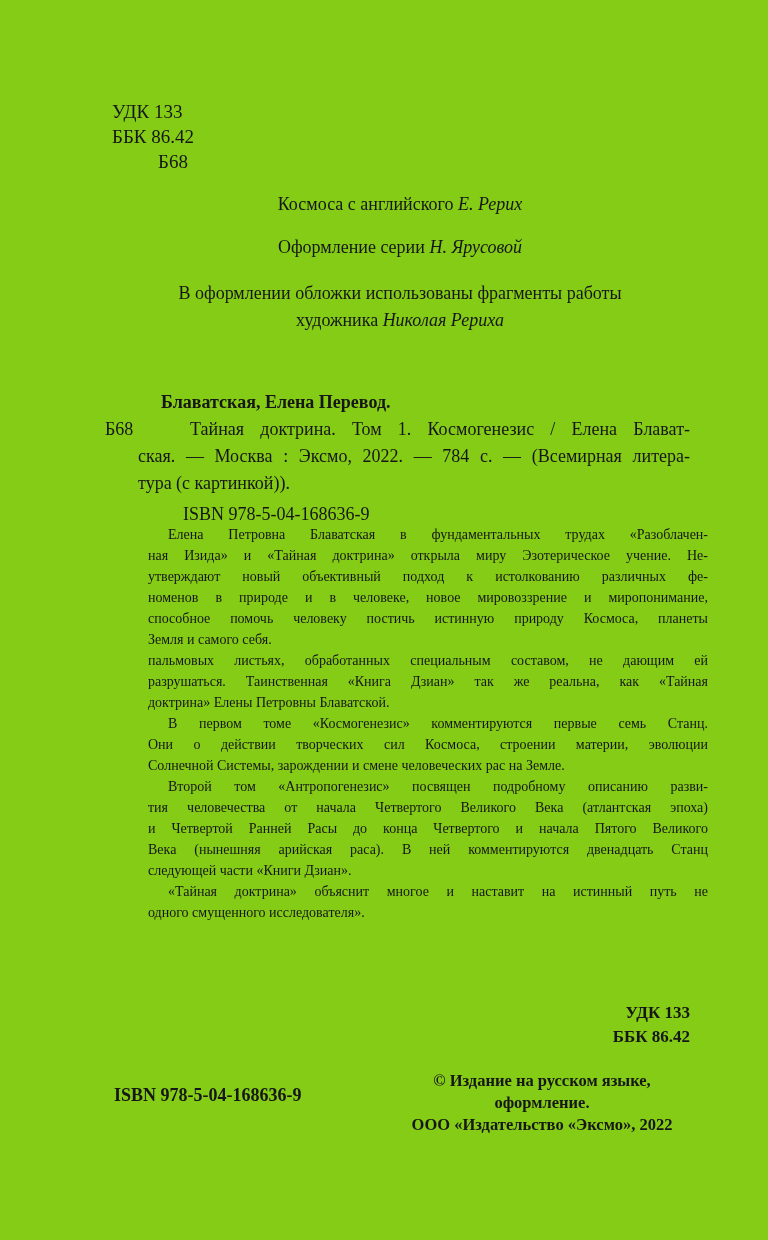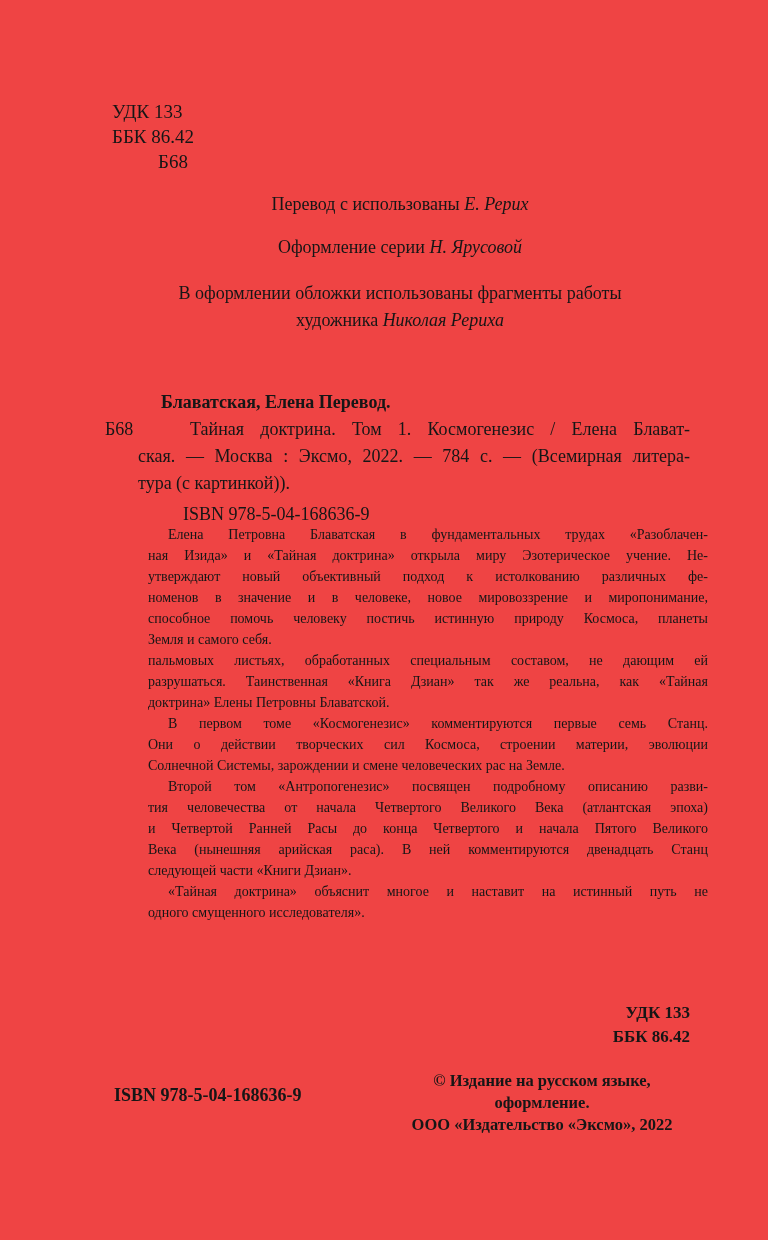--- a/index.html
+++ b/index.html
@@ -1,20 +1,20 @@
 <!DOCTYPE html>
 <html lang="ru"><head>
 <meta charset="utf-8">
 <style>
   html,body { margin:0; padding:0; background:#e8e8e8; }
   .page {
     position:relative;
     width:768px; height:1240px;
     margin:0 auto;
-    background:#ef4444;
+    background:#84cc16;
     color:#161616;
     font-family:"Liberation Serif","DejaVu Serif",serif;
     overflow:hidden;
   }
   
   .classification { position:absolute; top:99px; left:112px; font-size:19px; line-height:25px; }
   .classification .sign { padding-left:46px; }
   
   .credits { position:absolute; top:193px; left:96px; width:608px; text-align:center; font-size:18px; line-height:23px; }
   .credit-line { margin-bottom:20px; white-space:nowrap; }
@@ -46,21 +46,21 @@
 <div class="page">
 
   <div class="classification">
     <div>УДК 133</div>
     <div>ББК 86.42</div>
     <div class="sign">Б68</div>
   </div>
 
   <div class="credits">
     <div class="credit-line">
-      <span>Перевод с использованы</span>
+      <span>Космоса с английского</span>
       <i>Е. Рерих</i>
     </div>
     <div class="credit-line">
       <span>Оформление серии</span>
       <i>Н. Ярусовой</i>
     </div>
     <div class="cover-note">
       <div>В оформлении обложки использованы фрагменты работы</div>
       <div>
         <span>художника</span>
@@ -80,21 +80,21 @@
         </div>
     </div>
     <div class="catalog-isbn">ISBN 978-5-04-168636-9</div>
   </div>
 
   <div class="annotation">
       <div class="para">
         <div class="tline first">Елена Петровна Блаватская в фундаментальных трудах «Разоблачен-</div>
         <div class="tline">ная Изида» и «Тайная доктрина» открыла миру Эзотерическое учение. Не-</div>
         <div class="tline">утверждают новый объективный подход к истолкованию различных фе-</div>
-        <div class="tline">номенов в значение и в человеке, новое мировоззрение и миропонимание,</div>
+        <div class="tline">номенов в природе и в человеке, новое мировоззрение и миропонимание,</div>
         <div class="tline">способное помочь человеку постичь истинную природу Космоса, планеты</div>
         <div class="tline last">Земля и самого себя.</div>
       </div>
       <div class="para">
         <div class="tline">пальмовых листьях, обработанных специальным составом, не дающим ей</div>
         <div class="tline">разрушаться. Таинственная «Книга Дзиан» так же реальна, как «Тайная</div>
         <div class="tline last">доктрина» Елены Петровны Блаватской.</div>
       </div>
       <div class="para">
         <div class="tline first">В первом томе «Космогенезис» комментируются первые семь Станц.</div>

